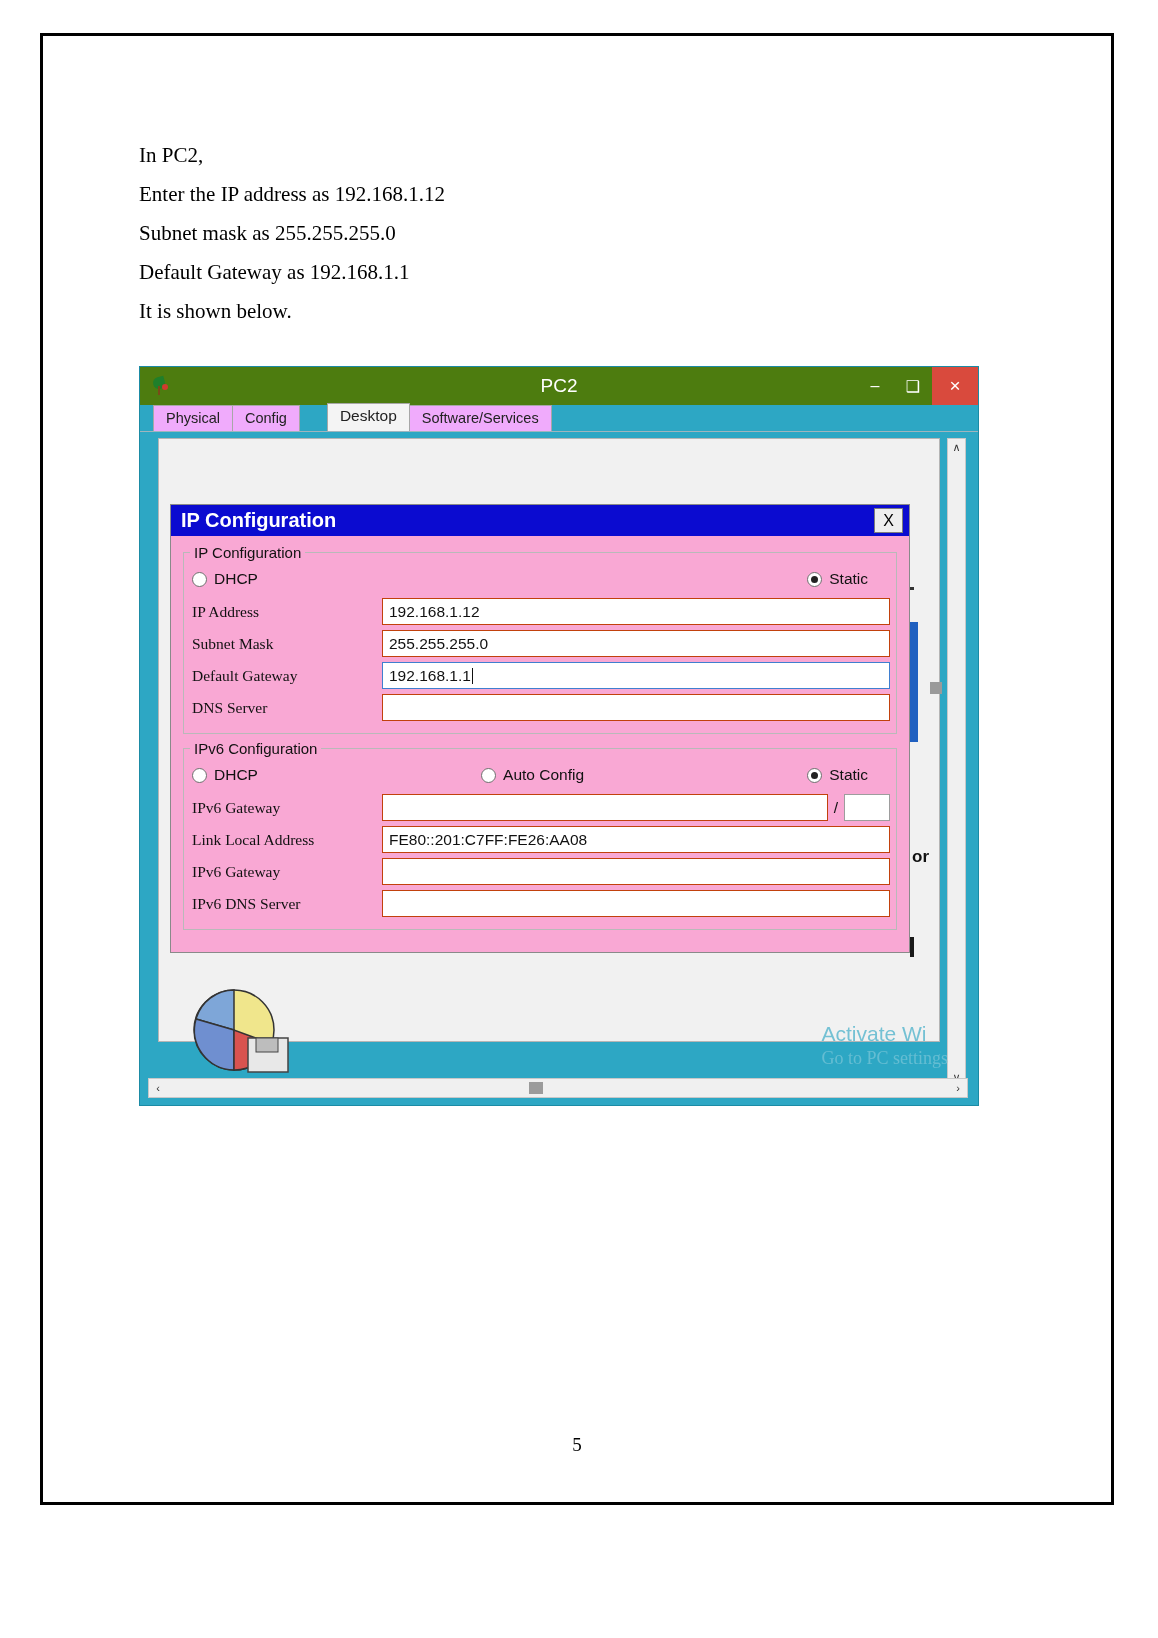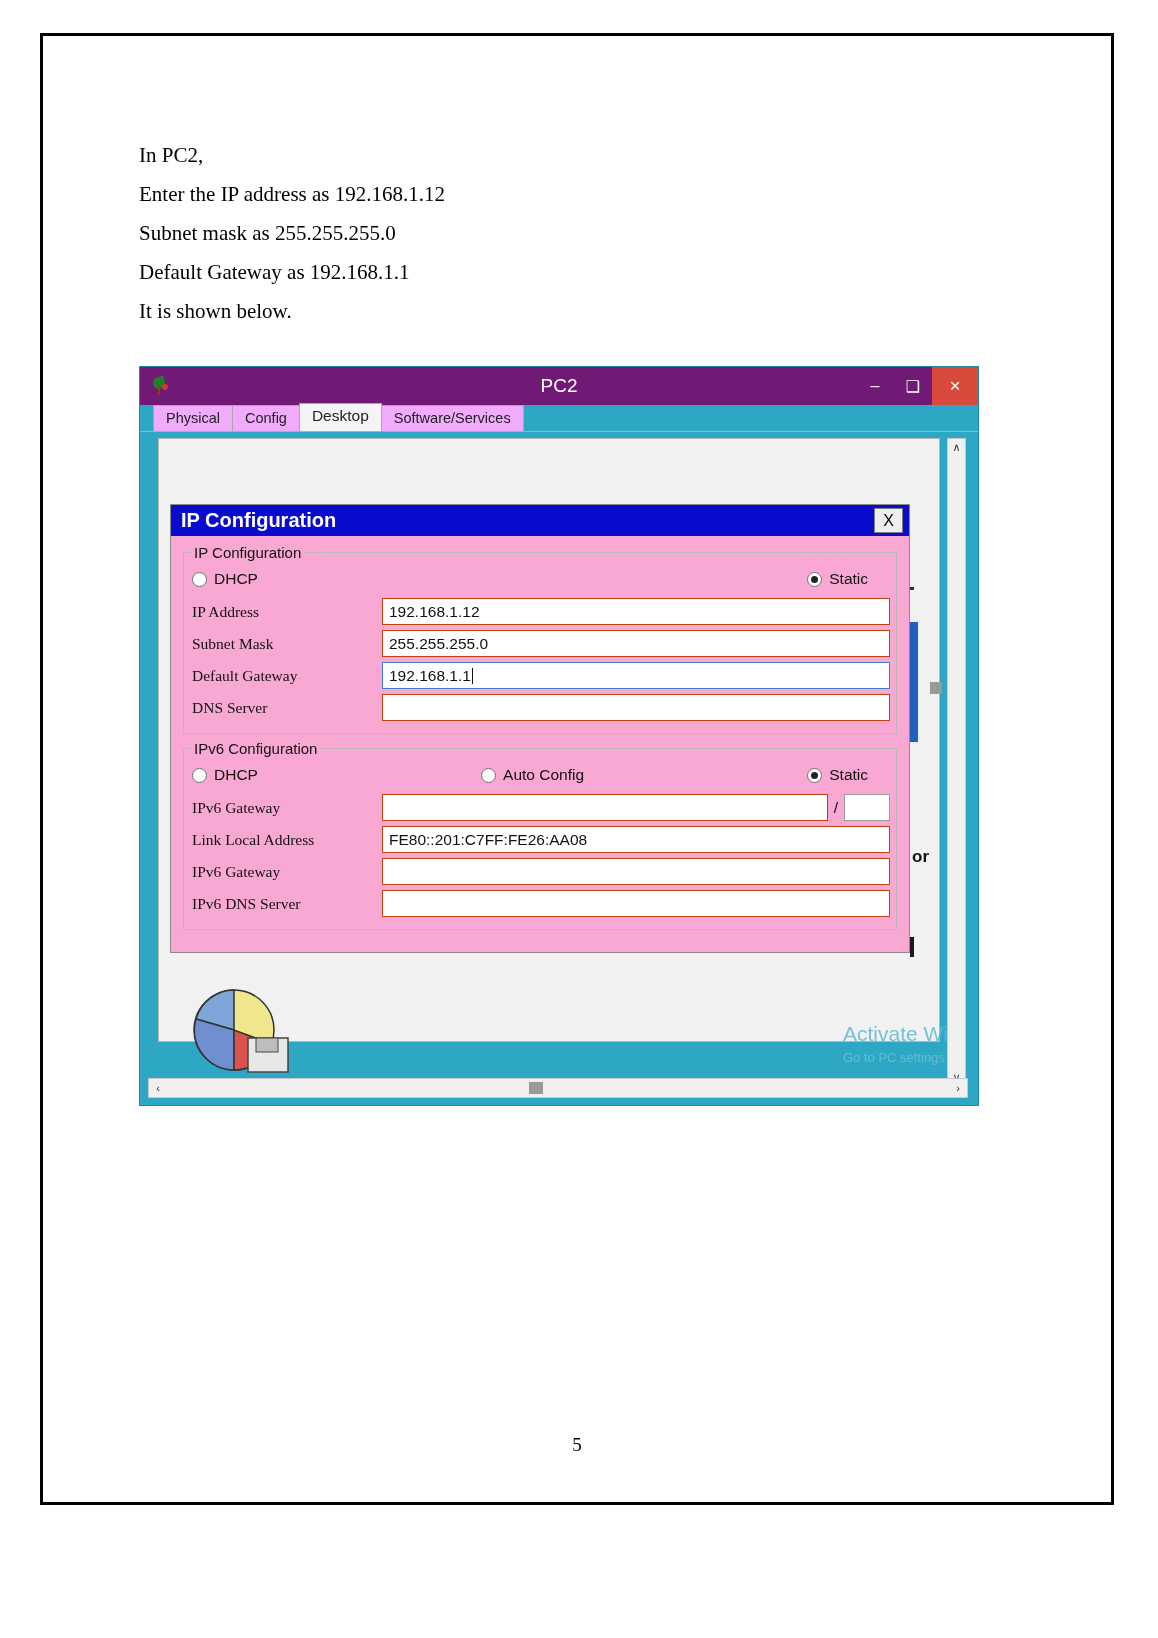--- a/index.html
+++ b/index.html
@@ -53,21 +53,21 @@
     left: 96px;
     top: 330px;
     width: 840px;
     height: 740px;
     background: #2da7c4;
     border: 1px solid #1b8ba5;
     box-sizing: border-box;
   }
   .pt-titlebar {
     height: 38px;
-    background: #701a75;
+    background: #4d7c0f;
     display: flex;
     align-items: center;
     position: relative;
   }
   .pt-title {
     position: absolute;
     left: 0; right: 0;
     text-align: center;
     font-family: "Liberation Sans", sans-serif;
     font-size: 19px;
@@ -129,20 +129,21 @@
     padding: 4px 12px 5px 12px;
     margin-right: -1px;
     line-height: 16px;
   }
   .pt-tab.active {
     background: #f4f4f4;
     padding-bottom: 7px;
     font-size: 15.5px;
     position: relative;
     z-index: 2;
+    margin-left: 28px;
   }
 
   .pt-body {
     position: relative;
     height: 672px;
     background: #2da7c4;
     overflow: hidden;
   }
 
   
@@ -373,21 +374,21 @@
     position: absolute;
     right: 30px;
     bottom: 34px;
     font-family: "Liberation Sans", sans-serif;
     font-size: 21px;
     color: #5fb9cf;
     text-align: left;
     line-height: 24px;
     opacity: .85;
   }
-  .watermark .l2 { font-size: 13px; color: #6ec1d5; }
+  .watermark .l2 { font-size: 18px; color: #6ec1d5; font-family: Liberation Serif, serif; }
 </style>
 </head>
 <body>
 
 <div class="page">
 
   <div class="doc-text">
     <div>In PC2,</div>
     <div>Enter the IP address as 192.168.1.12</div>
     <div>Subnet mask as 255.255.255.0</div>

